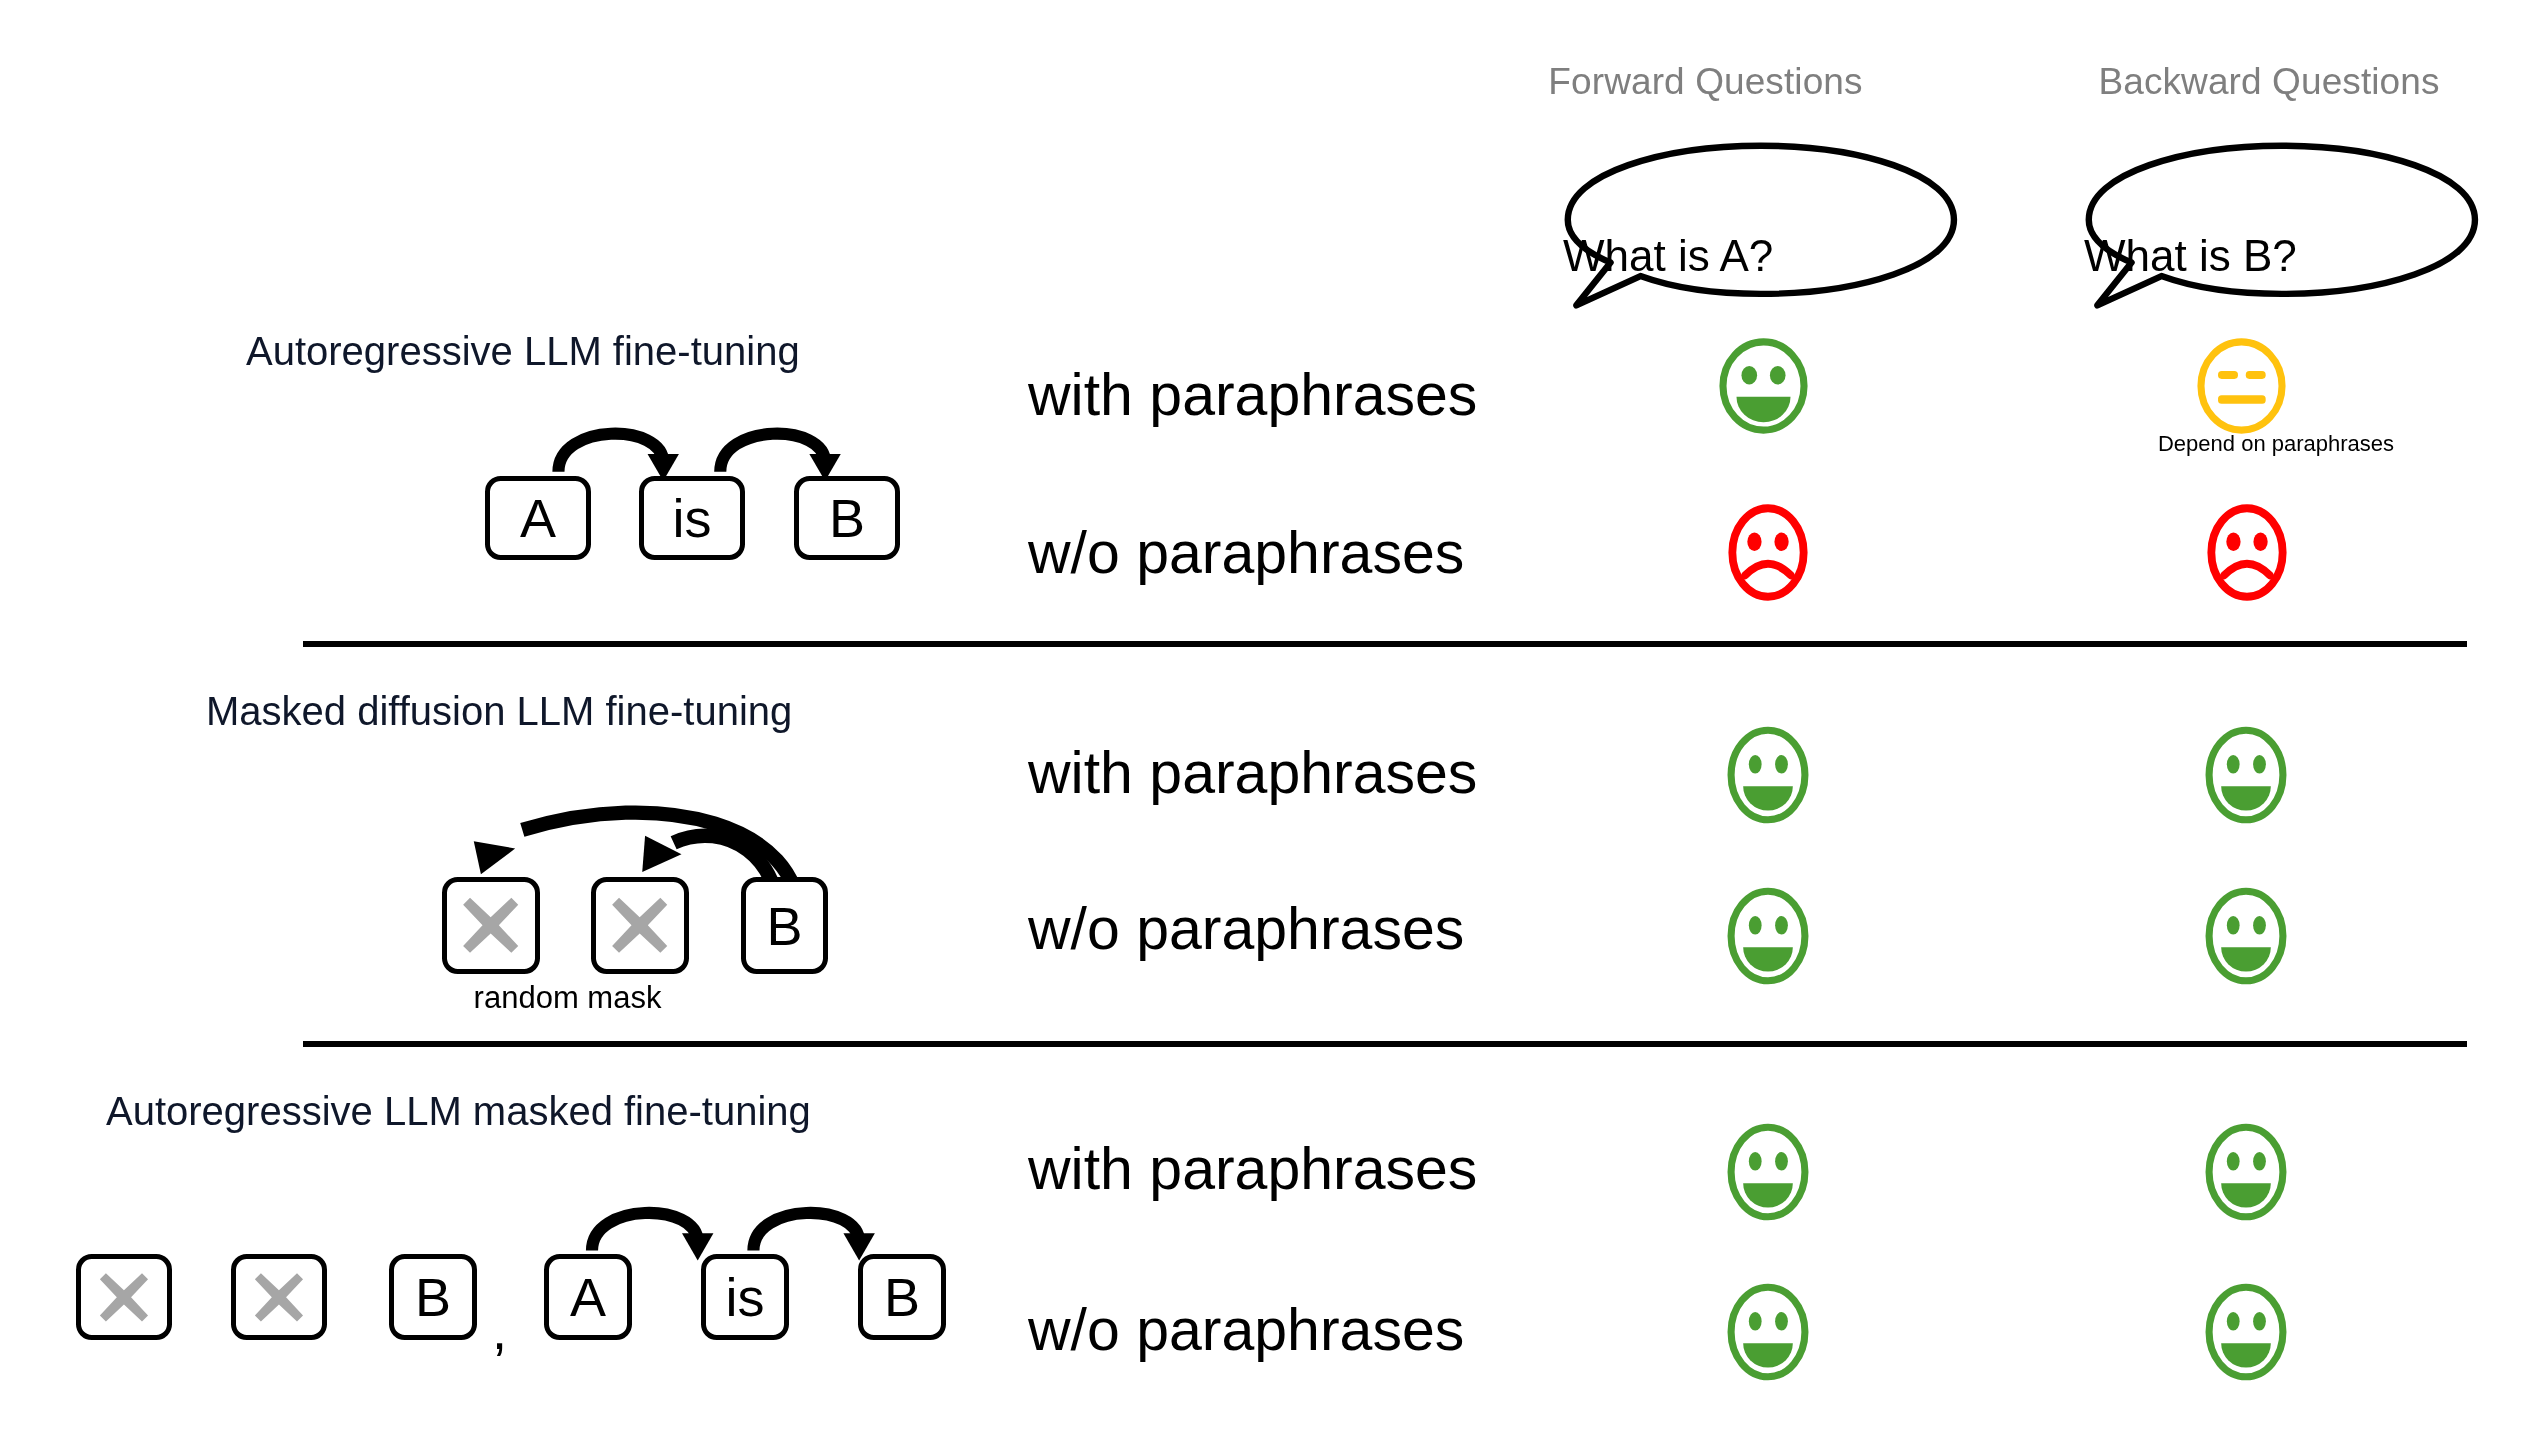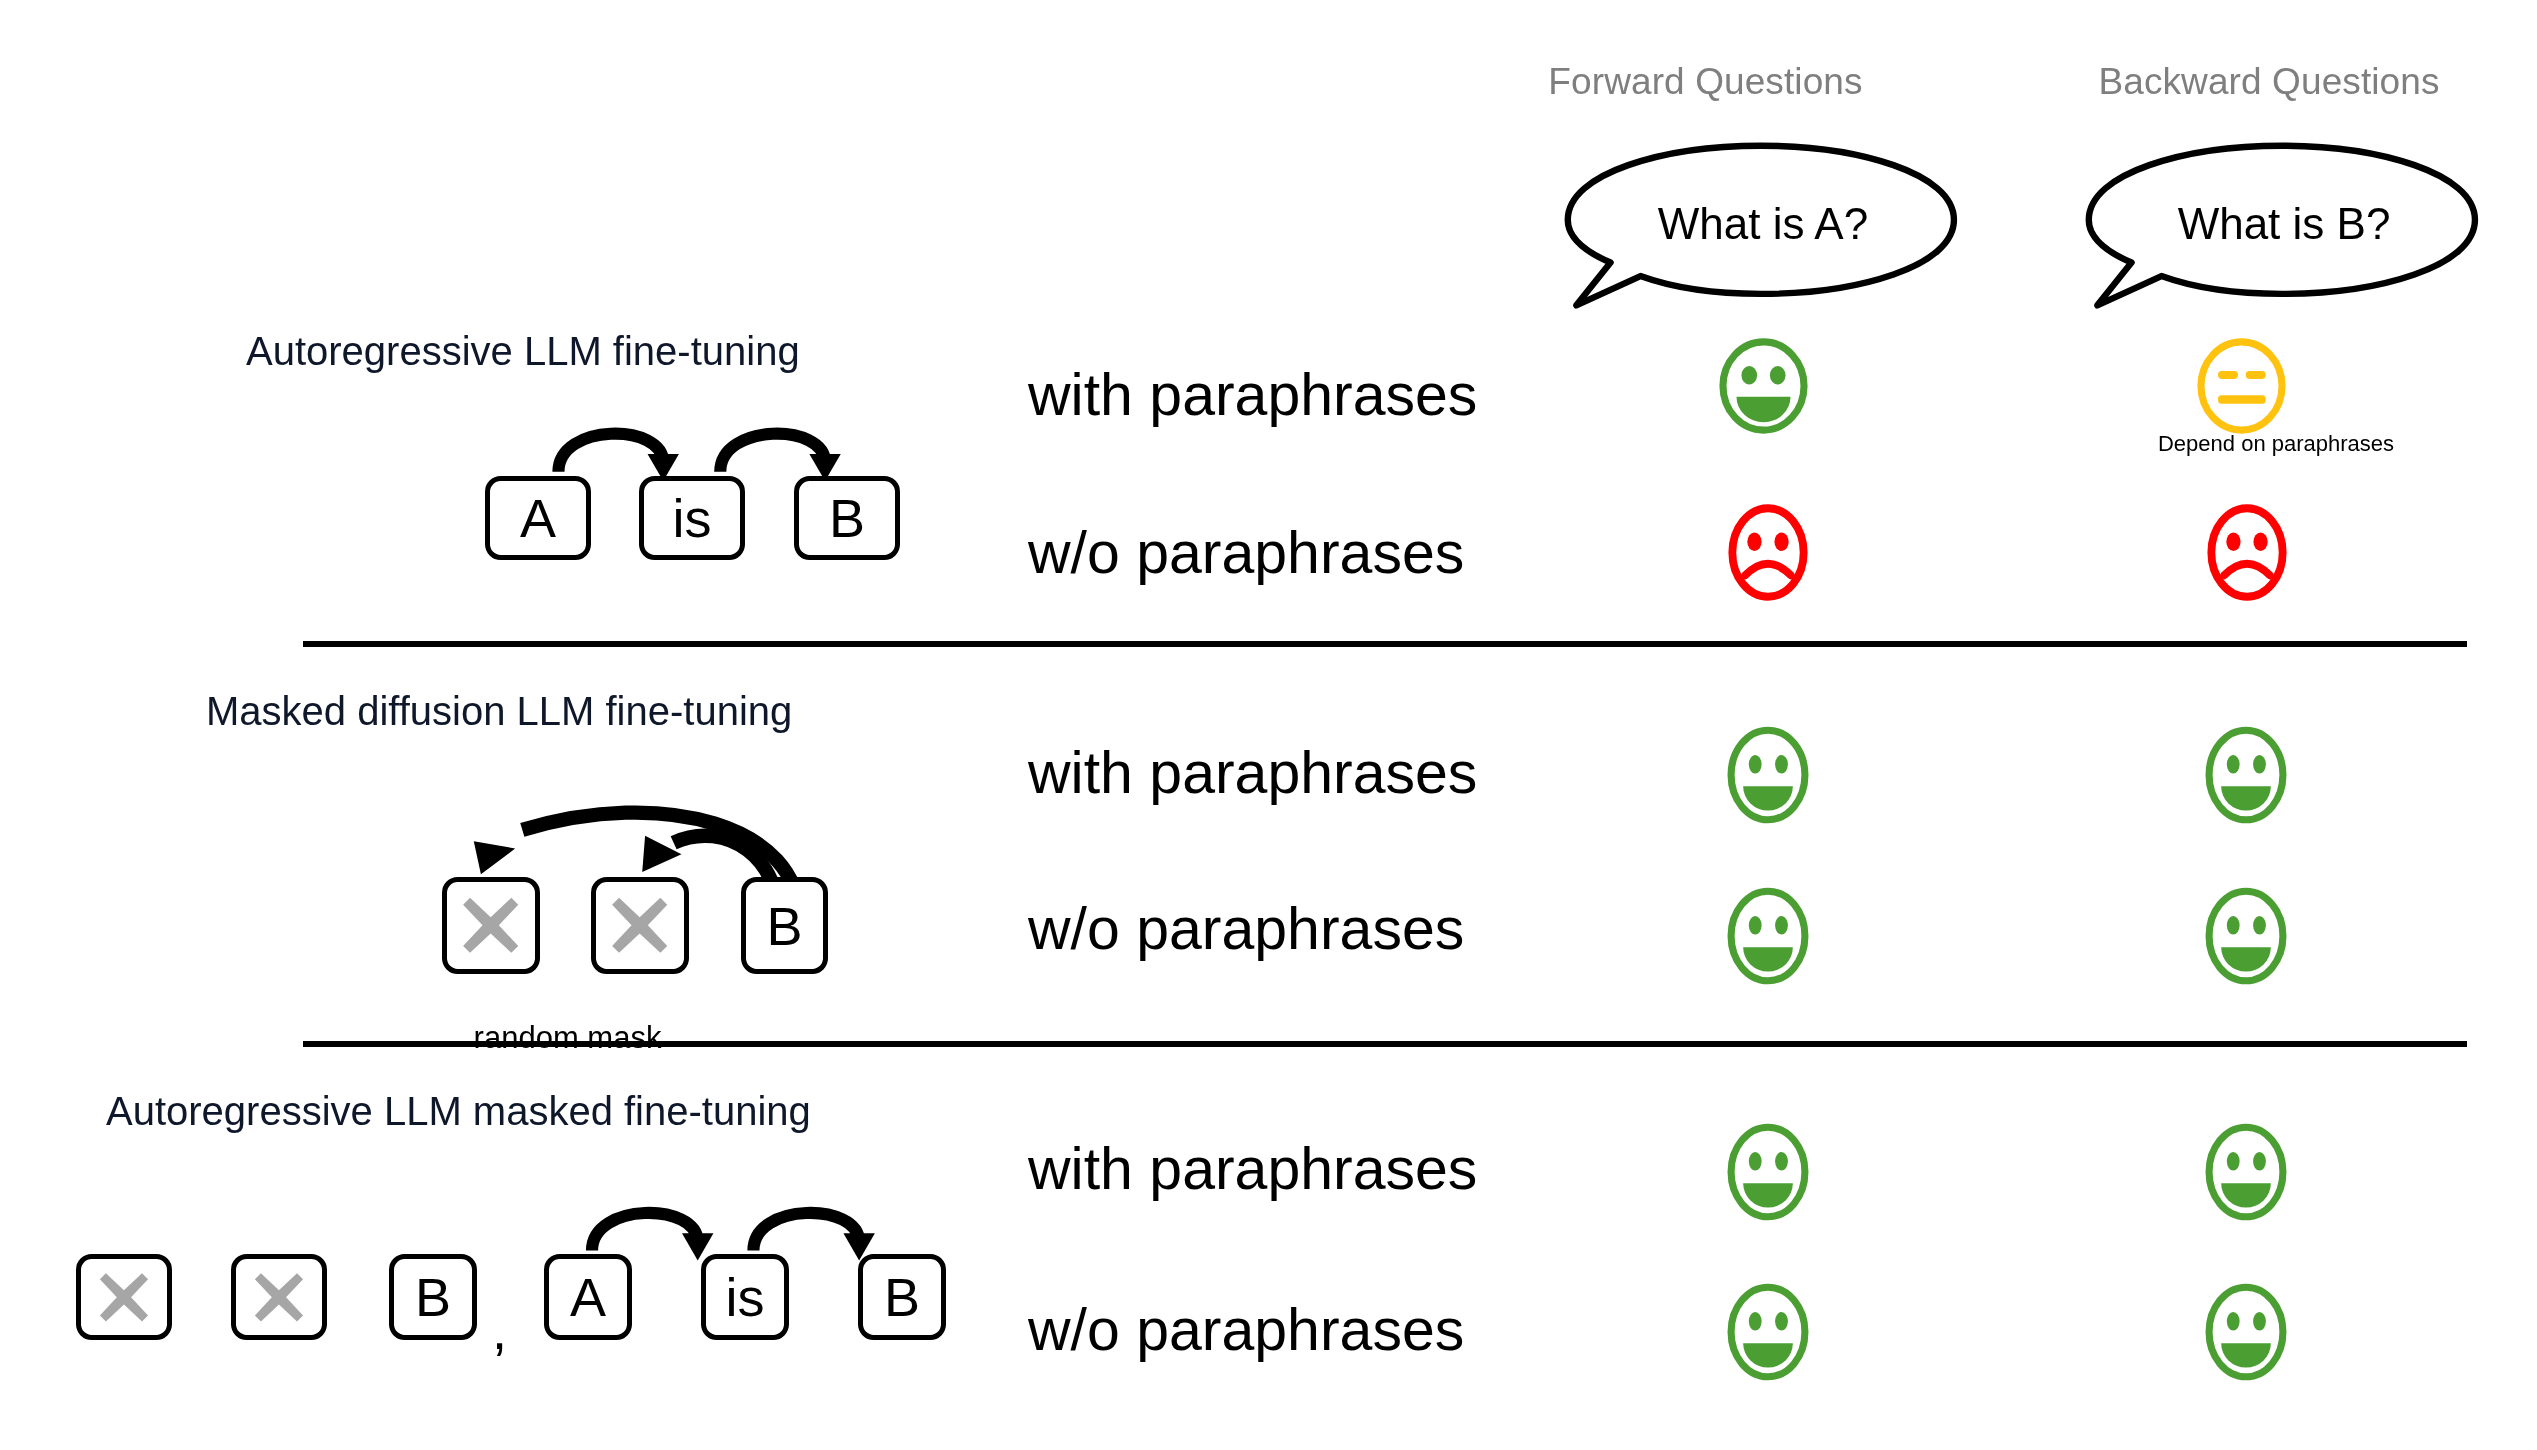--- a/index.html
+++ b/index.html
@@ -31,24 +31,24 @@
     white-space: nowrap;
     letter-spacing: 0.1px;
   }
 
   
   .bubble-wrap { position: absolute; }
   .bubble-text {
     position: absolute;
     left: 0;
     width: 100%;
-    text-align: center;
     font-size: 44px;
     color: #000;
     white-space: nowrap;
+    margin-top: 32px;
   }
 
   
   .row-title {
     font-size: 40px;
     color: #0f172a;
     white-space: nowrap;
   }
 
   
@@ -226,21 +226,21 @@
       <path d="M 17 6 L 50 37 L 83 6 L 94 17 L 63 50 L 94 83 L 83 94 L 50 63 L 17 94 L 6 83 L 37 50 L 6 17 Z" fill="#A6A6A6"></path>
     </svg>
   </div>
   <div class="token-box mask" style="left:591px; top:873px; width:98px; height:97px;">
     <svg class="mask-glyph" viewBox="0 0 100 100">
       <path d="M 17 6 L 50 37 L 83 6 L 94 17 L 63 50 L 94 83 L 83 94 L 50 63 L 17 94 L 6 83 L 37 50 L 6 17 Z" fill="#A6A6A6"></path>
     </svg>
   </div>
   <div class="token-box" style="left:741px; top:873px; width:87px; height:97px;">B</div>
 
-  <div class="caption" style="left:421px; top:976px; width:293px;margin-top:40px;">random mask</div>
+  <div class="caption" style="left:421px; top:976px; width:293px;">random mask</div>
 
   <div class="para-label abs" style="left:1028px; top:735px;">with paraphrases</div>
   <div class="para-label abs" style="left:1028px; top:891px;">w/o paraphrases</div>
 
   <div class="face" style="left:1723px; top:722px;">
     <svg width="90" height="98" viewBox="0 0 126 138">
       <ellipse cx="63" cy="69" rx="52" ry="63" fill="none" stroke="#4A9E32" stroke-width="10"></ellipse>
       <ellipse cx="45" cy="54" rx="9" ry="13" fill="#4A9E32"></ellipse>
       <ellipse cx="82" cy="54" rx="9" ry="13" fill="#4A9E32"></ellipse>
       <path d="M 28 85 L 98 85 A 35 34 0 0 1 28 85 Z" fill="#4A9E32"></path>

